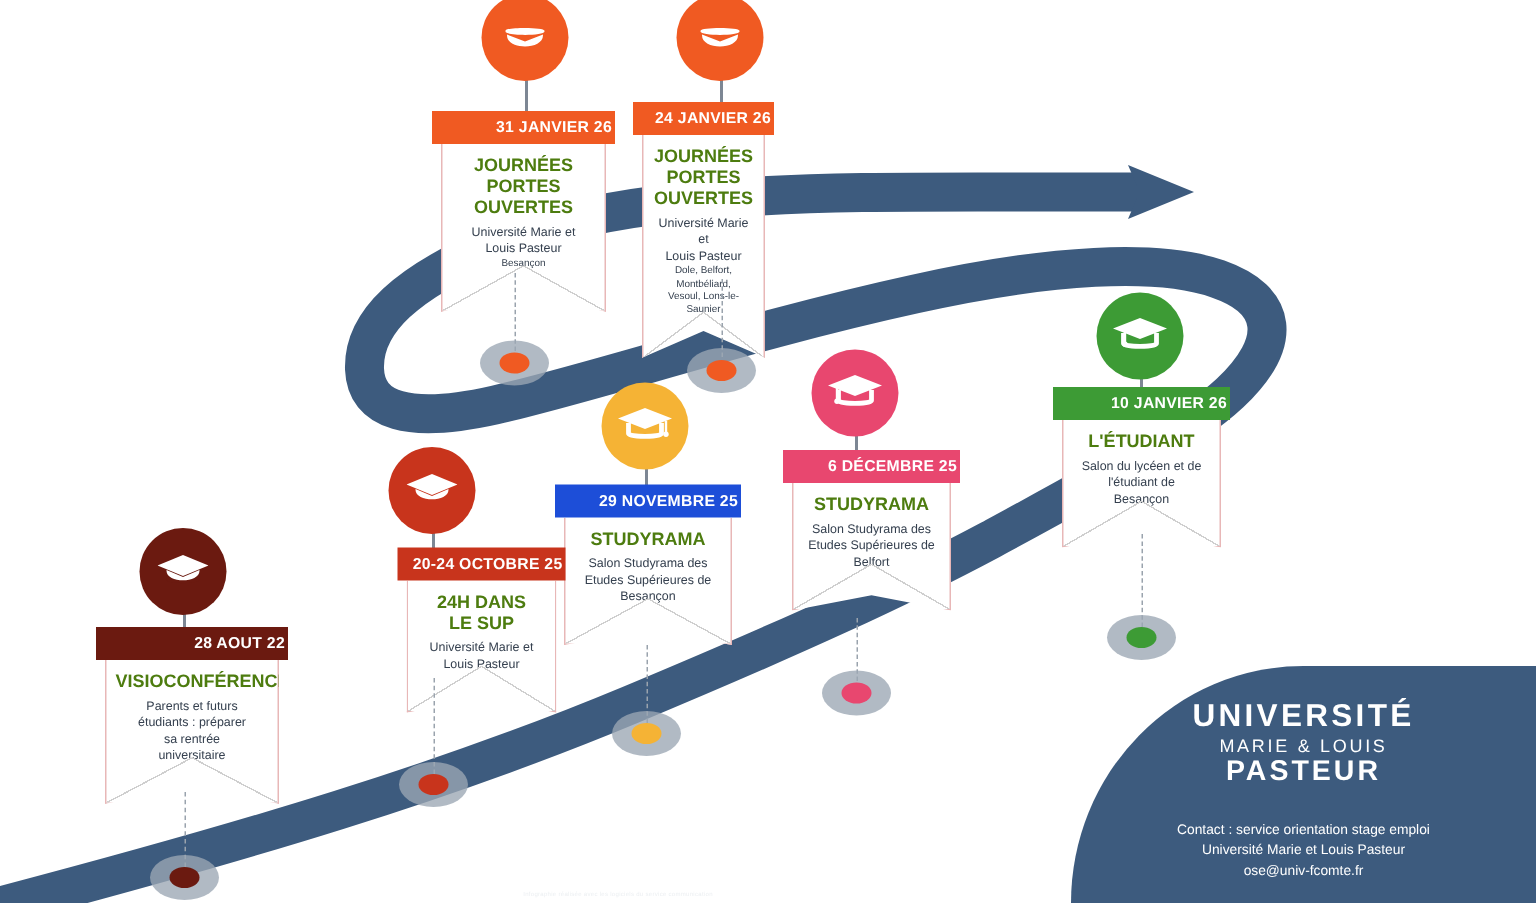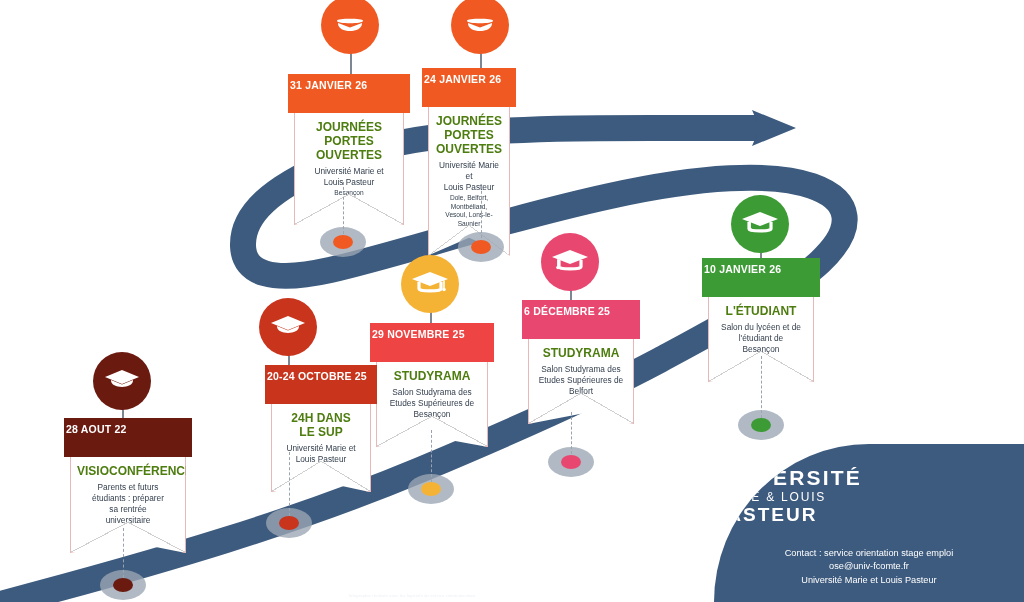--- a/index.html
+++ b/index.html
@@ -18,23 +18,23 @@
     position:absolute;left:14px;top:52px;width:240px;
     text-align:center;color:#9e1515;
     font-weight:bold;font-size:25px;line-height:1.33;
     letter-spacing:1.2px;
   }
   #title .ln{display:block;white-space:nowrap;}
 
   
   .card{position:absolute;width:116px;}
   .card .date{
-    color:#fff;font-weight:bold;text-align:left;
+    color:#fff;font-weight:bold;text-align:right;
     font-size:10.5px;letter-spacing:.2px;
-    padding:5px 2px 22px;white-space:nowrap;
+    padding:5px 2px 5px;white-space:nowrap;
     position:relative;z-index:3;
     margin-left:-6px;margin-right:-6px;
   }
   .card .body{
     border:1px solid #e8b7b7;border-top:none;background:#fff;
     padding:7px 6px 26px;text-align:center;position:relative;
     clip-path:polygon(0 0,100% 0,100% 100%,50% 88%,0 100%);
   }
   .card .body::after{
     content:"";position:absolute;left:0;right:0;bottom:0;height:30px;
@@ -72,21 +72,21 @@
   .node .dot{
     position:absolute;left:13px;top:8px;width:20px;height:14px;border-radius:50%;
   }
 
   
   #logoblock{
     position:absolute;right:0;bottom:0;width:310px;height:158px;
     background:#3d5b7e;border-top-left-radius:155px 158px;
     overflow:hidden;
   }
-  #logo{position:absolute;left:0;right:0;top:22px;color:#fff;}
+  #logo{position:absolute;left:0;right:0;top:22px;text-align:center;color:#fff;}
   #logo .l1{font-size:21px;font-weight:bold;letter-spacing:2.2px;line-height:1.12;}
   #logo .l2{font-size:12px;font-weight:normal;letter-spacing:1.8px;line-height:1.2;}
   #logo .l3{font-size:19px;font-weight:bold;letter-spacing:2px;line-height:1.2;}
   #contact{
     position:absolute;left:0;right:0;bottom:14px;text-align:center;color:#fff;
     font-size:9.2px;line-height:1.5;
   }
   #contact b{font-weight:normal;}
   #credit{
     position:absolute;left:312px;bottom:4px;width:200px;text-align:center;
@@ -230,21 +230,21 @@
 
   <div class="card" style="left:234px;top:365px;width:100px;margin-left:37px;">
     <div class="date" style="background:#c8341c">20-24 OCTOBRE 25</div>
     <div class="body">
       <div class="ttl">24H DANS<br>LE SUP</div>
       <div class="sub">Université Marie et<br>Louis Pasteur</div>
     </div>
   </div>
 
   <div class="card" style="left:376px;top:323px;width:112px;">
-    <div class="date" style="background:#ef4444">29 NOVEMBRE 25</div>
+    <div class="date" style="background:#1d4ed8">29 NOVEMBRE 25</div>
     <div class="body">
       <div class="ttl">STUDYRAMA</div>
       <div class="sub">Salon Studyrama des<br>Etudes Supérieures de<br>Besançon</div>
     </div>
   </div>
 
   <div class="card" style="left:528px;top:300px;width:106px;">
     <div class="date" style="background:#e8476f">6 DÉCEMBRE 25</div>
     <div class="body">
       <div class="ttl">STUDYRAMA</div>
@@ -284,18 +284,18 @@
     <div id="logo">
       <div class="l1">UNIVERSITÉ</div>
       <div class="l2">MARIE &amp; LOUIS</div>
       <div class="l3">PASTEUR</div>
     </div>
     <div id="contact">
       <div>
         <b>Contact :</b>
         <span>service orientation stage emploi</span>
       </div>
+      <div>Université Marie et Louis Pasteur</div>
       <div>ose@univ-fcomte.fr</div>
-      <div>Université Marie et Louis Pasteur</div>
     </div>
   </div>
 
 </div>
 
 </body></html>

